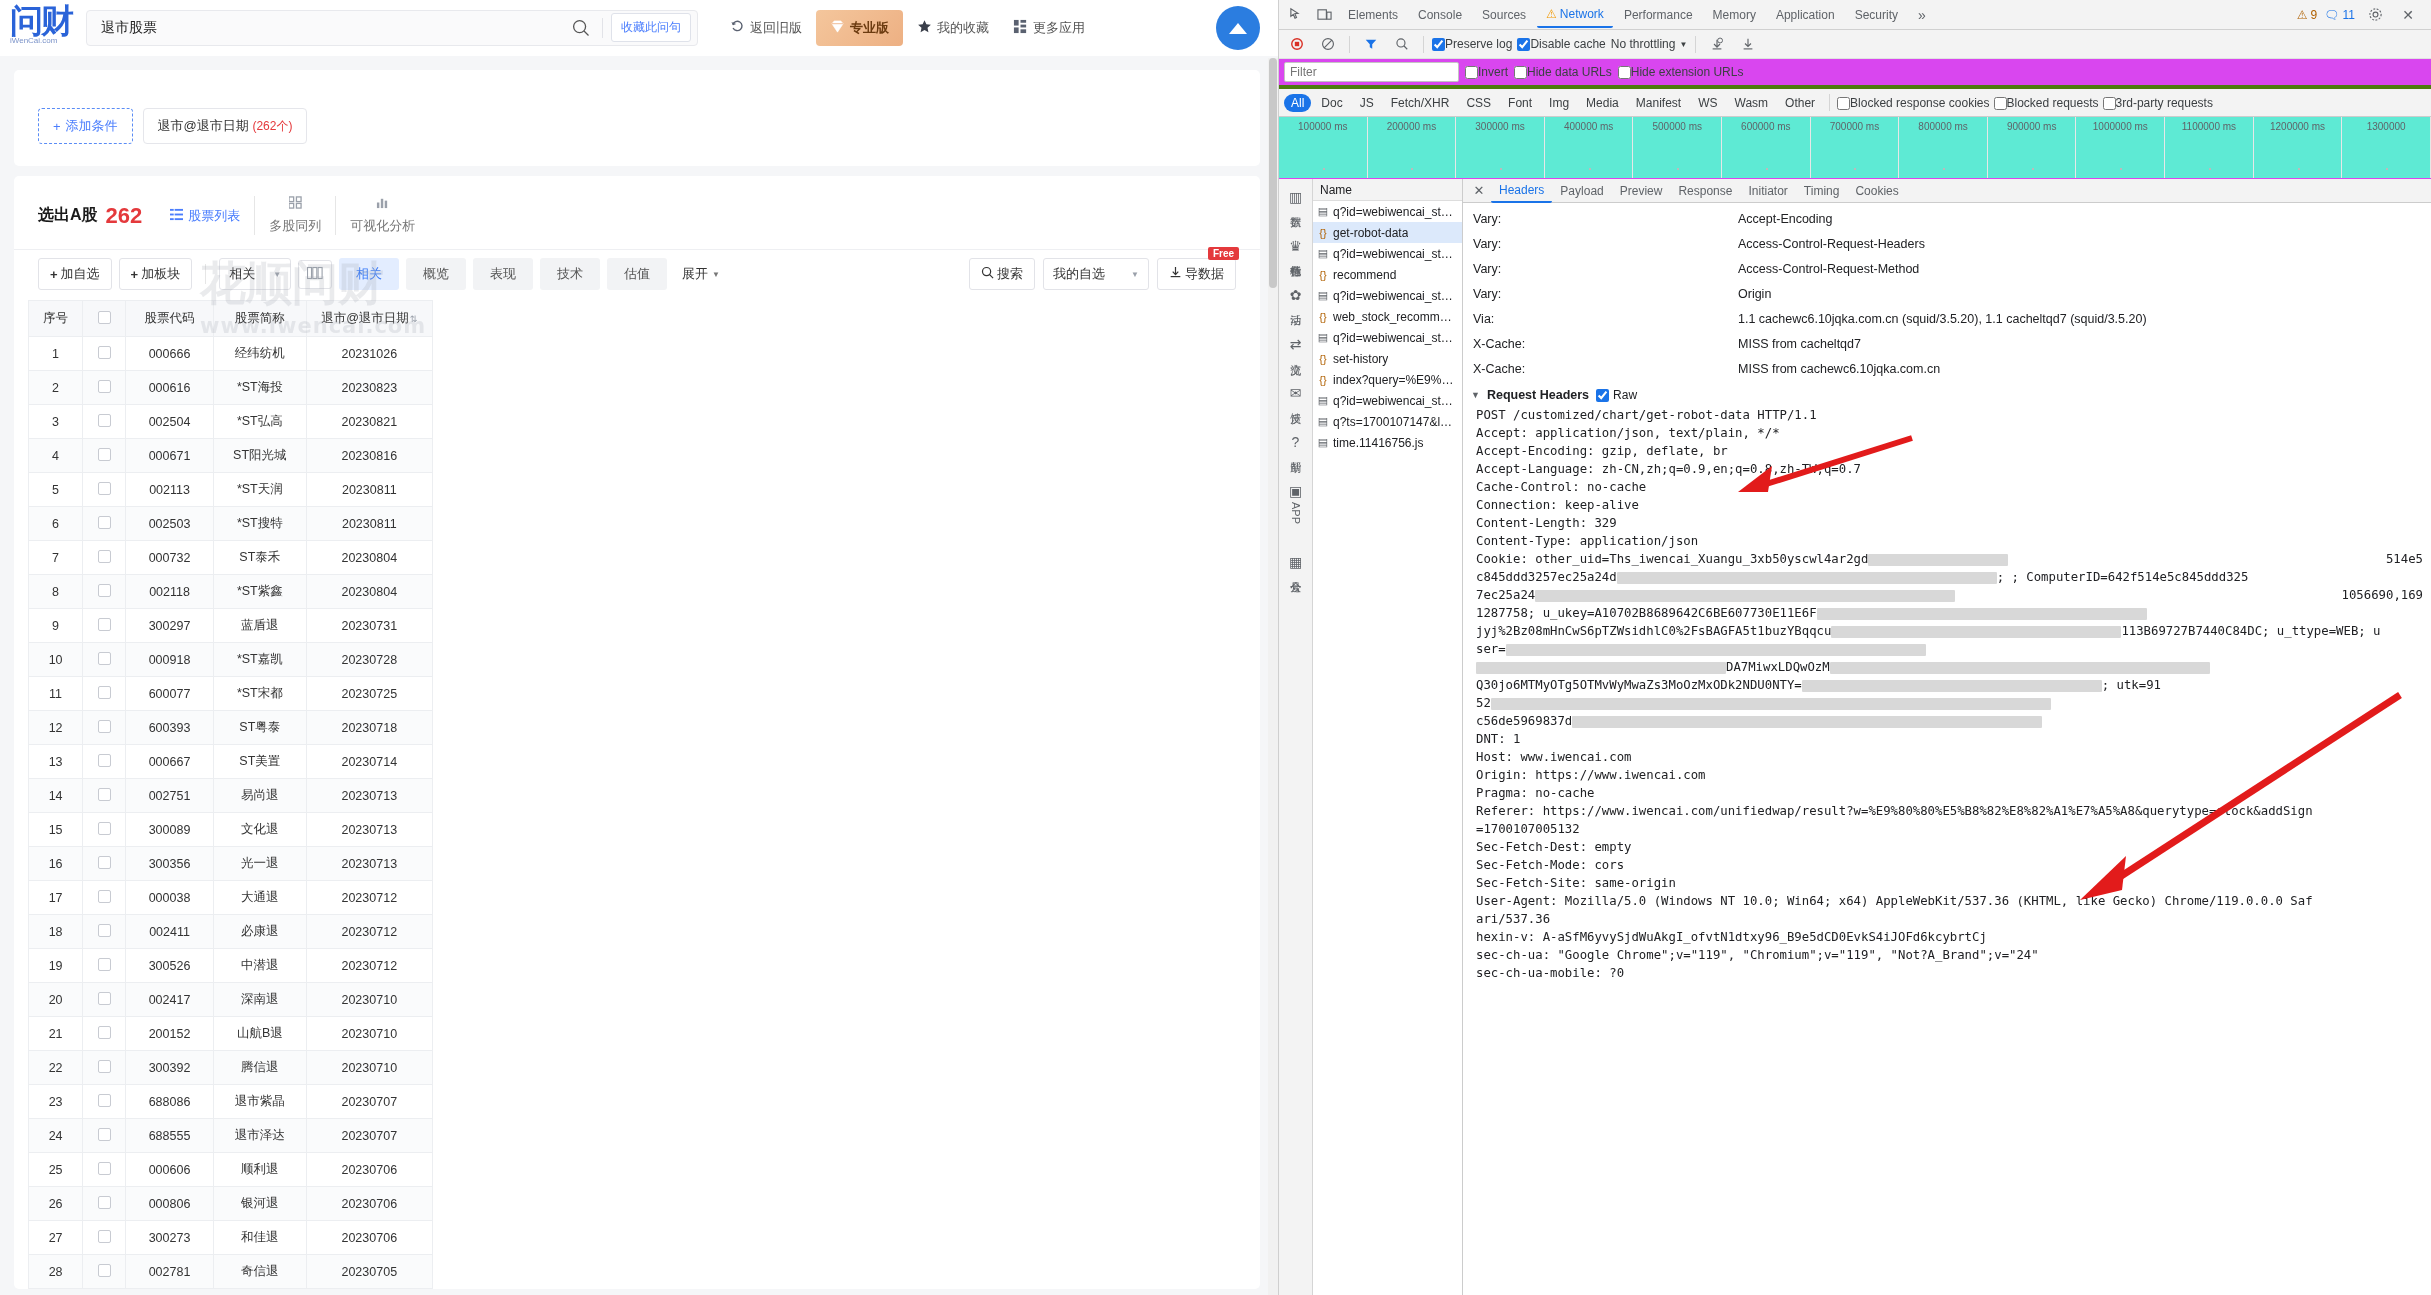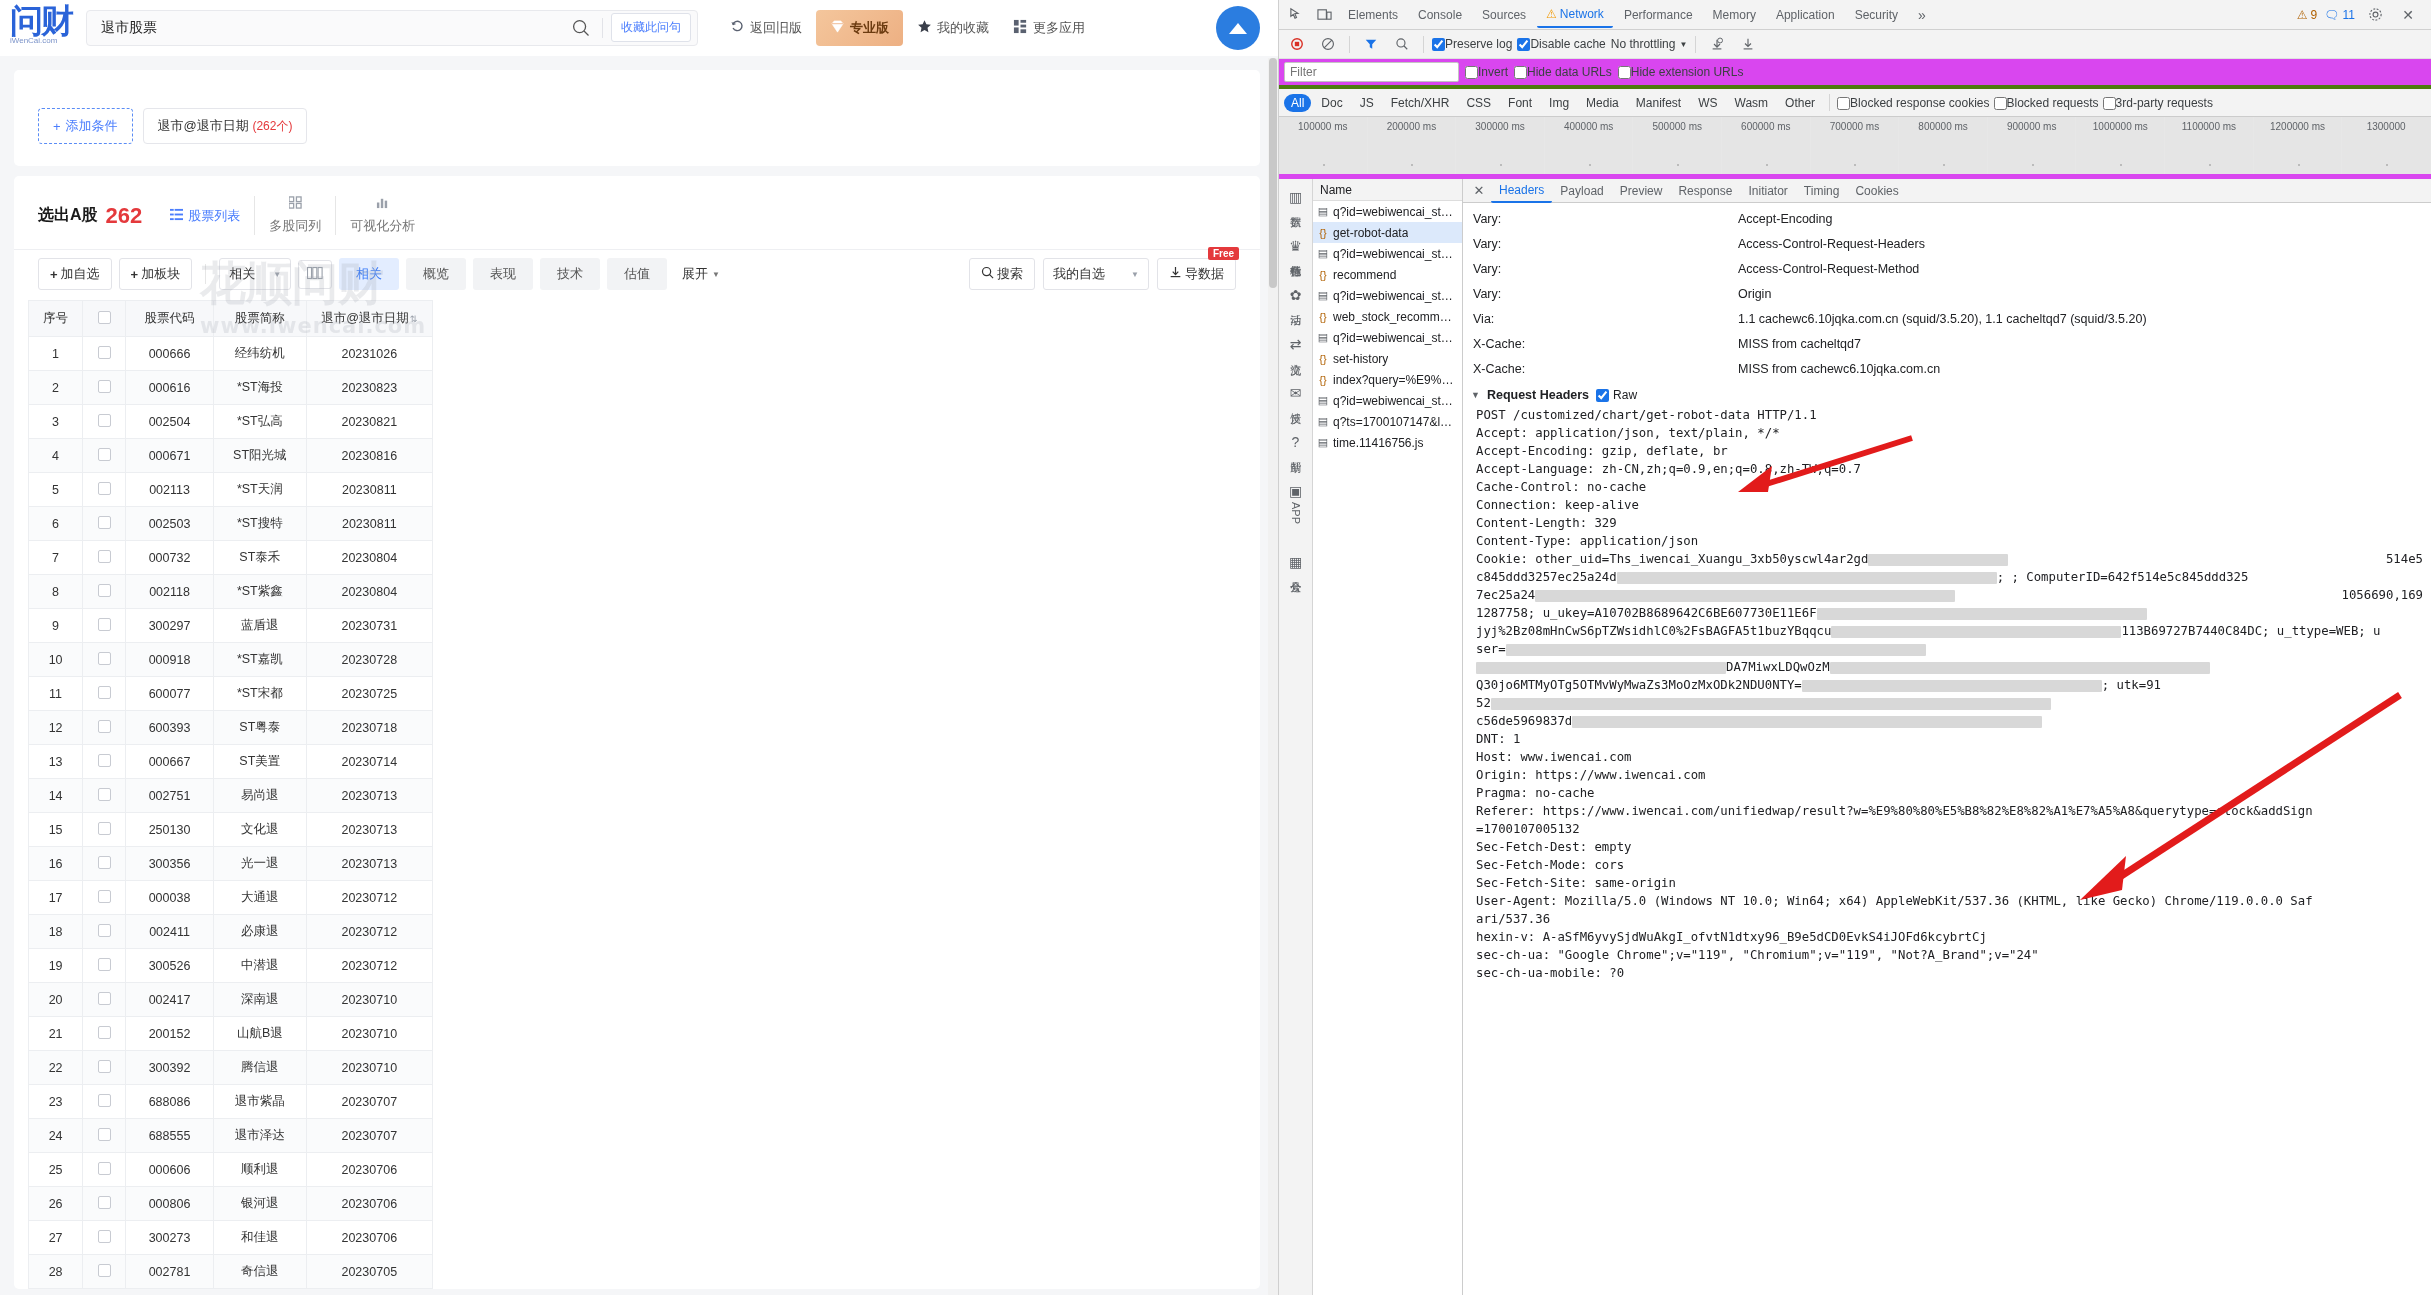--- a/index.html
+++ b/index.html
@@ -209,21 +209,21 @@
     height: 28px; background: #f3f3f3; border-bottom: 1px solid #ccc;
     display: flex; align-items: center; padding: 0 5px; gap: 4px;
   }
   .dt-type {
     font-size: 12px; color: #3c4043; padding: 2px 7px; border-radius: 9px; cursor: pointer;
     white-space: nowrap;
   }
   .dt-type.active { background: #1a73e8; color: #fff; }
 
   .dt-overview {
-    height: 62px; border-bottom: 5px solid #d946ef; background: #e5e5e5;
+    height: 62px; border-bottom: 1px solid #d946ef; background: #5eead4;
     position: relative; display: flex;
   }
   .dt-ov-tick {
     flex: 1; border-right: 1px solid #e7e7e7; font-size: 10px; color: #5f6368;
     text-align: center; padding-top: 4px; position: relative;
   }
   .dt-ov-tick .dot { position:absolute; bottom:8px; left:50%; width:2px; height:2px; background:#bbb;}
 
   .dt-body { flex: 1; display: flex; min-height: 0; }
   .dt-sidebar-left {
@@ -589,21 +589,21 @@
               <tr>
                 <td class="tdx-idx">14</td>
                 <td><span class="cbx"></span></td>
                 <td>002751</td>
                 <td class="tdx-name">易尚退</td>
                 <td>20230713</td>
               </tr>
               <tr>
                 <td class="tdx-idx">15</td>
                 <td><span class="cbx"></span></td>
-                <td>250130</td>
+                <td>300089</td>
                 <td class="tdx-name">文化退</td>
                 <td>20230713</td>
               </tr>
               <tr>
                 <td class="tdx-idx">16</td>
                 <td><span class="cbx"></span></td>
                 <td>300356</td>
                 <td class="tdx-name">光一退</td>
                 <td>20230713</td>
               </tr>

